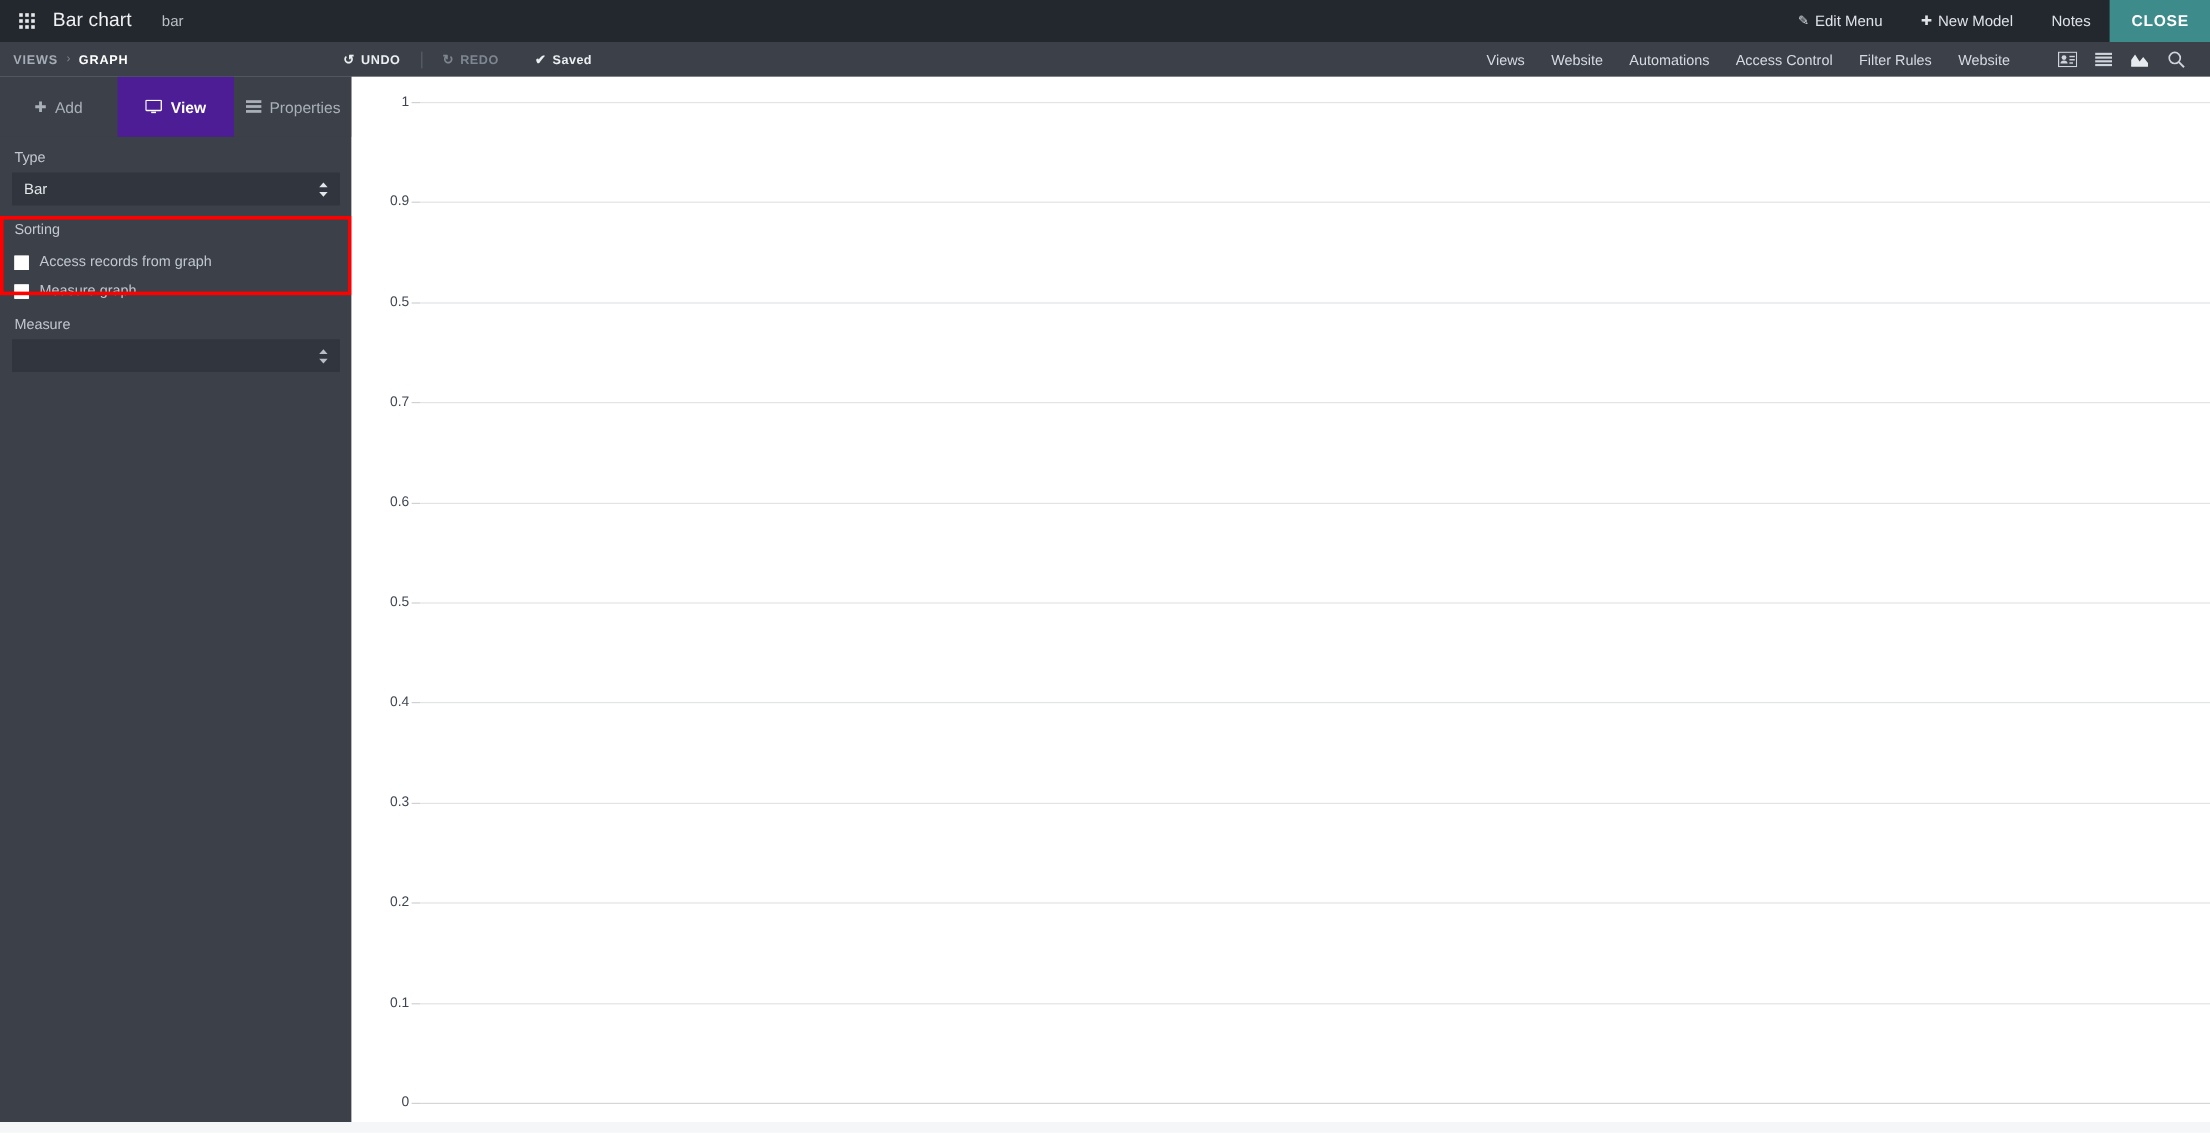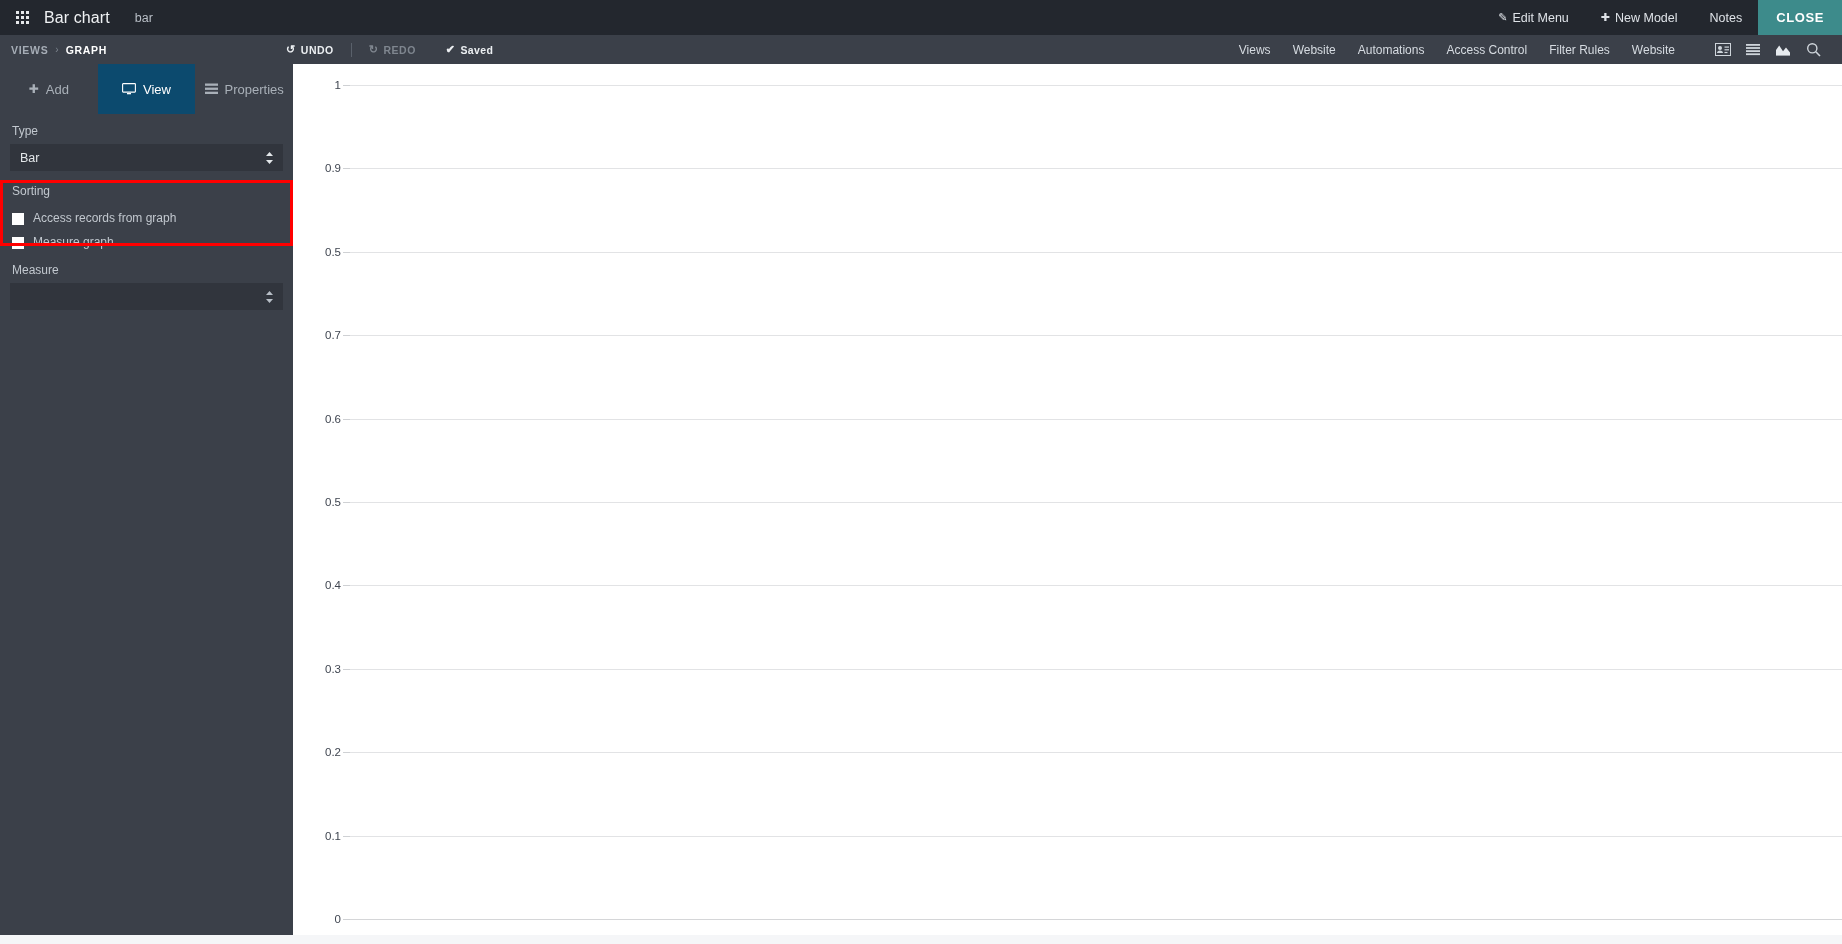--- a/index.html
+++ b/index.html
@@ -66,21 +66,21 @@
   .sidebar {
     position:absolute; top:64px; left:0; width:293px; height:871px;
     background:#3b4049;
   }
   .side-tabs { display:flex; height:50px; background:#3b4049; }
   .side-tab {
     flex:1; display:flex; align-items:center; justify-content:center;
     font-size:13px; color:#a9b0b8; cursor:pointer; height:50px;
   }
   .side-tab .ic { margin-right:7px; font-size:12px; display:flex; align-items:center; }
-  .side-tab.active { background:#0c4a6e; color:#ffffff; }
+  .side-tab.active { background:#4c1d95; color:#ffffff;font-weight:bold; }
   .side-body { padding:10px 10px 0 10px; position:relative; }
   .field { margin-bottom:13px; }
   .field-label { font-size:12px; color:#c2c8cf; margin-bottom:6px; padding-left:2px; }
   .select {
     position:relative; height:27px; background:#31353d; border:1px solid #31353d;
     display:flex; align-items:center; padding:0 22px 0 9px; cursor:pointer;
   }
   .select-val { font-size:12.5px; color:#e3e7ea; }
   .stepper {
     position:absolute; right:8px; top:50%; transform:translateY(-50%);

